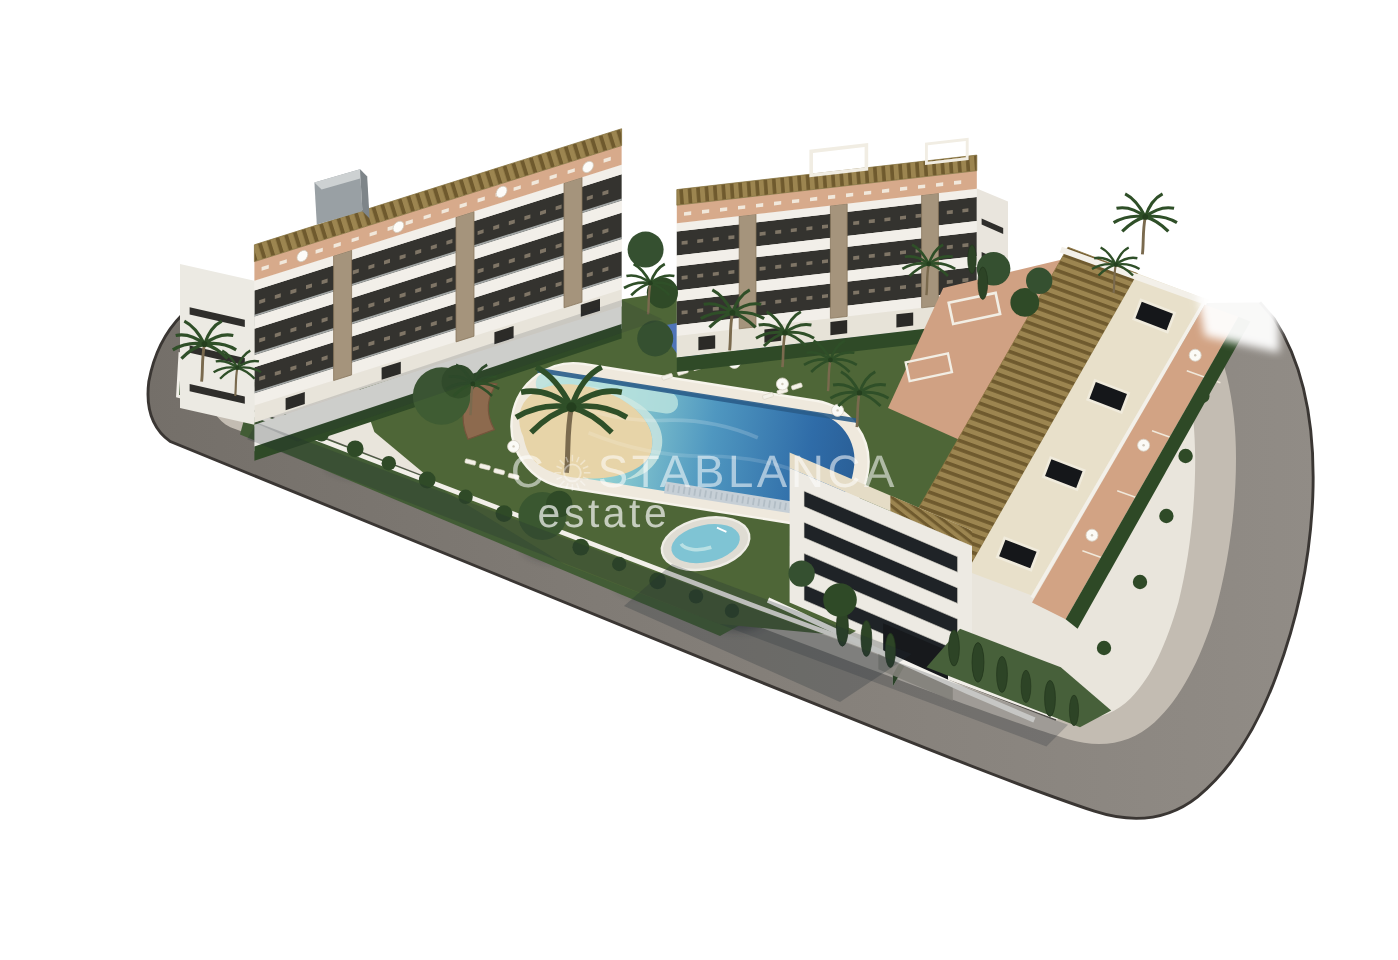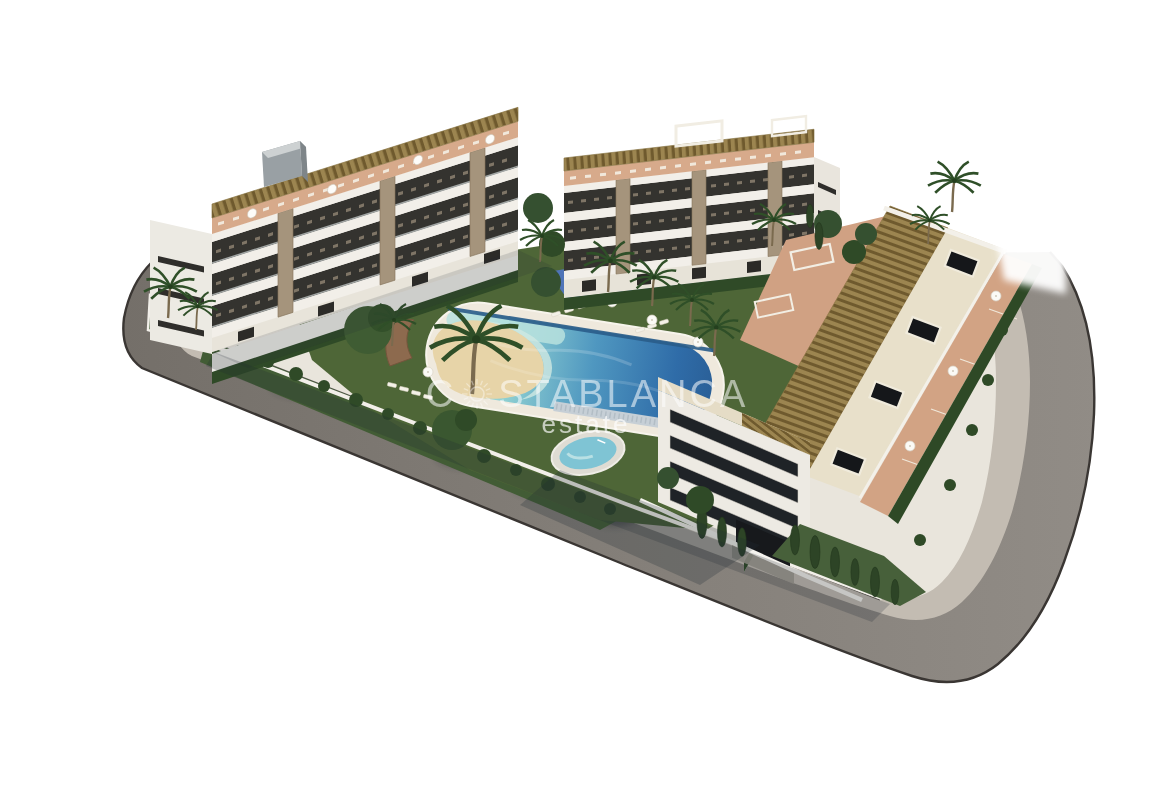--- a/index.html
+++ b/index.html
@@ -2,21 +2,21 @@
 <html style="--background: #ffffff; --road-asphalt: #85807a; --road-edge: #3a3633; --sidewalk: #c3bcb2; --plot-base: #e9e5dc; --building-white: #f0ede7; --slab-cream: #f2efe9; --glazing-dark: #34332f; --pergola-brown: #9c8550; --terrace-terracotta: #d7aa8b; --stone-pillar: #a5947c; --lawn-green: #4e6637; --foliage-dark: #2f4a27; --pool-shallow: #c9e9e2; --pool-deep: #2f6ca8; --sand-beach: #e7d4a8; --padel-court-blue: #5d82c6; --spa-water: #7fc4d4; --watermark: #ffffff;"><head>
 <meta charset="utf-8">
 <style>
   html,body{margin:0;padding:0;background:#fff;}
   .stage{position:relative;width:1165px;height:800px;margin:0 auto;background:var(--background,#ffffff);overflow:hidden;font-family:"Liberation Sans",sans-serif;}
   .scene{position:absolute;left:0;top:0;}
   
   .wm{position:absolute;left:448px;top:374px;width:278px;pointer-events:none;}
   .wm-line1{display:flex;align-items:center;justify-content:center;font-size:38px;font-weight:400;letter-spacing:3px;color:var(--watermark,#ffffff);opacity:.55;line-height:1;}
   .wm-sun{width:40px;height:40px;margin:0 1px;flex:0 0 auto;opacity:.95;}
-  .wm-line2{font-size:26px;font-weight:400;letter-spacing:3px;text-align:center;color:var(--watermark,#ffffff);opacity:.68;line-height:1;margin-top:-3px;padding-right:2px;}
+  .wm-line2{font-size:34px;font-weight:400;letter-spacing:3px;text-align:left;color:var(--watermark,#ffffff);opacity:.68;line-height:1;margin-top:-3px;padding-right:2px;}
 </style>
 </head>
 <body>
 
 <div class="stage">
 <svg class="scene" width="1165" height="800" viewBox="0 0 1165 800">
   <defs>
     <linearGradient id="roadG" x1="120" y1="0" x2="1100" y2="0" gradientUnits="userSpaceOnUse">
       <stop offset="0" stop-color="#746f69"></stop>
           <stop offset="0.45" stop-color="#827d77"></stop>

